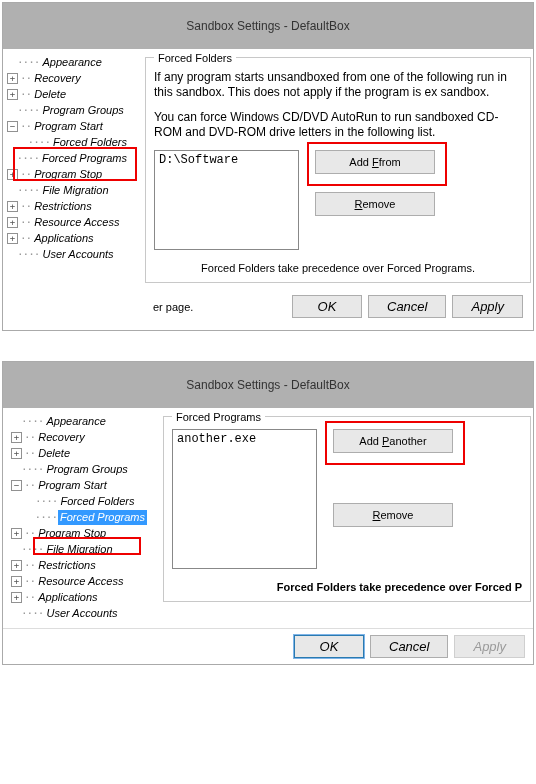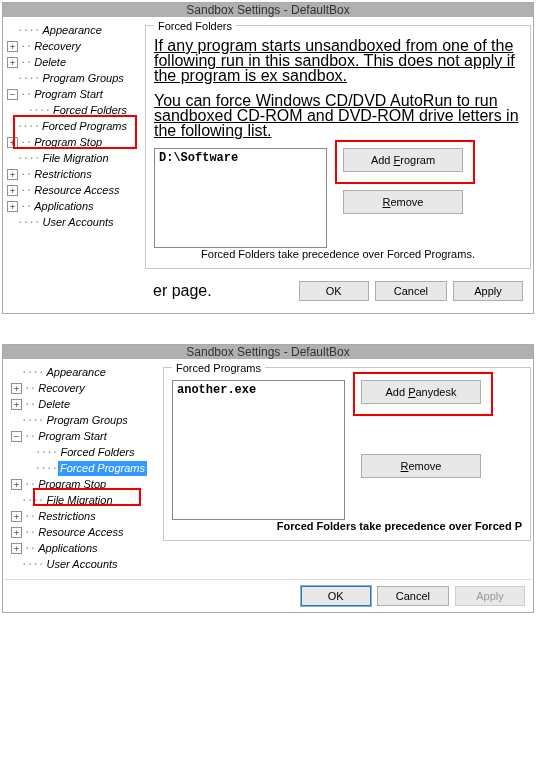--- a/index.html
+++ b/index.html
@@ -1,41 +1,41 @@
 <!DOCTYPE html>
 <html><head>
 <meta charset="utf-8">
 <style>
   * { box-sizing: border-box; margin: 0; padding: 0; }
   body { font-family: "Segoe UI", Tahoma, sans-serif; font-size: 11px; background: #fff; color: #000; }
   .window { border: 1px solid #aaa; margin-bottom: 30px; overflow: hidden; position: relative; }
-  .titlebar { background: #b0b0b0; color: #333; text-align: center; padding: 0 0; font-size: 12px; }
+  .titlebar { background: #b0b0b0; color: #333; text-align: center; padding: 16px 0; font-size: 12px; }
   .body { display: flex; background: #fff; }
   .tree { width: 130px; padding: 6px 4px 6px 2px; border-right: none; position: relative; }
   .tree-item { display: flex; align-items: center; padding: 0 0 1px 0; white-space: nowrap; font-size: 11px; line-height: 15px; }
   .tree-item .ind { display:inline-block; }
   .tree-item .pm { display:inline-block; width:11px; height:11px; border:1px solid #919191; color:#555; font-size:9px; line-height:8px; text-align:center; margin-right:2px; background:#fff; font-family: monospace;}
   .tree-item .dots { color:#999; font-family: monospace; letter-spacing:-1px; margin-right:1px;}
   .tree-item .lbl { padding: 0 2px; font-style: italic; }
   .tree-item .lbl.sel { background:#3399ff; color:#fff; }
   .hl-red { position:absolute; border:2px solid #e00; pointer-events:none; }
   .content { flex:1; padding: 8px 2px 6px 12px; position: relative; }
   .groupbox { border:1px solid #c8c8c8; padding: 6px 8px 8px 8px; margin-bottom:6px; position:relative;}
   .groupbox .legend { position:relative; top:-12px; background:#fff; display:inline-block; padding:0 4px; font-size:11px; }
   .gb-body { margin-top:-6px; }
-  .desc { font-size:16px; line-height:15px; margin-bottom:10px;text-decoration:underline; }
+  .desc { font-size:12px; line-height:15px; margin-bottom:10px; }
   .row { display:flex; align-items:flex-start; gap:16px; }
-  .listbox { border:1px solid #888; width:173px; height:100px; padding:2px 4px; font-family: "Courier New", monospace; font-size:12px; overflow:auto; background:#fff;font-weight:bold;}
+  .listbox { border:1px solid #888; width:145px; height:100px; padding:2px 4px; font-family: "Courier New", monospace; font-size:12px; overflow:auto; background:#fff;}
   .btncol { display:flex; flex-direction:column; gap:18px; align-items:stretch; }
   .btn { min-width:120px; padding:5px 8px; background:#e8e8e8; border:1px solid #adadad; font-size:11px; text-align:center; cursor:pointer; }
   .btn u { text-decoration: underline; }
-  .note { text-align:center; font-size:11px; }
+  .note { text-align:center; font-size:11px; margin-top:12px; }
   .footer { display:flex; align-items:center; justify-content:flex-end; gap:6px; padding:6px 8px; border-top:1px solid #ddd; }
-  .footer .left { flex:1; display:flex; align-items:flex-start; gap:4px; font-size:16px;}
-  .fbtn { min-width:70px; padding:3px 18px; background:#e8e8e8; border:1px solid #adadad; font-size:11px; text-align:center; cursor:pointer;}
+  .footer .left { flex:1; display:flex; align-items:flex-start; gap:4px; font-size:11px;}
+  .fbtn { min-width:70px; padding:3px 18px; background:#e8e8e8; border:1px solid #adadad; font-size:13px; text-align:center; cursor:pointer;font-style:italic;}
   .fbtn.primary { border:1px solid #2a7ab0; outline:1px solid #7eb4e8; }
   .fbtn.disabled { color:#9a9a9a; border-color:#cfcfcf; }
   .cb { width:12px; height:12px; border:1px solid #666; background:#fff; display:inline-block;}
 </style>
 </head>
 <body>
 
 <div class="window" style="width:532px; margin-left:2px; margin-top:2px;">
   <div class="titlebar">Sandbox Settings - DefaultBox</div>
   <div class="body">
@@ -119,21 +119,21 @@
         <span class="legend">Forced Folders</span>
         <div class="gb-body">
           <div class="desc">If any program starts unsandboxed from one of the following run in this sandbox.  This does not apply if the program is ex sandbox.</div>
           <div class="desc">You can force Windows CD/DVD AutoRun to run sandboxed CD-ROM and DVD-ROM drive letters in the following list.</div>
           <div class="row">
             <div class="listbox">
               <div>D:\Software</div>
             </div>
             <div class="btncol" style="position:relative;">
               <div class="hl-red" style="left:-8px; top:-8px; width:140px; height:44px;"></div>
-              <button class="btn"><span>Add </span><u>F</u><span>rogram</span></button>
+              <button class="btn"><span>Add </span><u>F</u><span>from</span></button>
               <button class="btn"><span></span><u>R</u><span>emove</span></button>
             </div>
           </div>
           <div class="note">Forced Folders take precedence over Forced Programs.</div>
         </div>
       </div>
       <div class="footer" style="border-top:none;">
         <div class="left">
             <span>er page.</span>
           </div>
@@ -226,21 +226,21 @@
     <div class="content">
       <div class="groupbox">
         <span class="legend">Forced Programs</span>
         <div class="gb-body">
           <div class="row">
             <div class="listbox" style="height:140px;">
               <div>another.exe</div>
             </div>
             <div class="btncol" style="gap:50px; position:relative;">
               <div class="hl-red" style="left:-8px; top:-8px; width:140px; height:44px;"></div>
-              <button class="btn"><span>Add </span><u>P</u><span>anydesk</span></button>
+              <button class="btn"><span>Add </span><u>P</u><span>another</span></button>
               <button class="btn"><span></span><u>R</u><span>emove</span></button>
             </div>
           </div>
           <div class="note" style="text-align:right;font-weight:bold;">Forced Folders take precedence over Forced P</div>
         </div>
       </div>
     </div>
   </div>
   <div class="footer">
     <button class="fbtn primary">OK</button>

